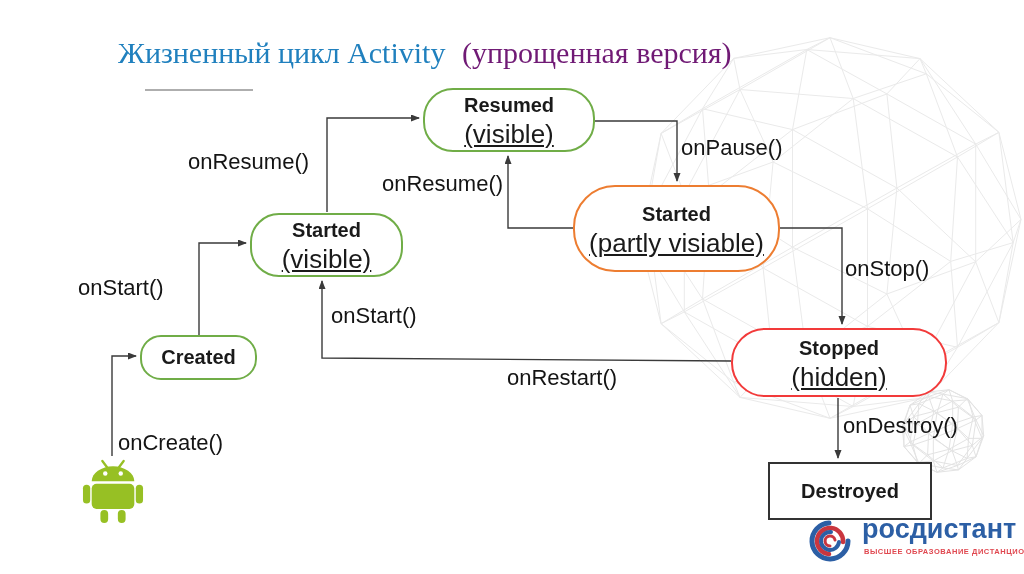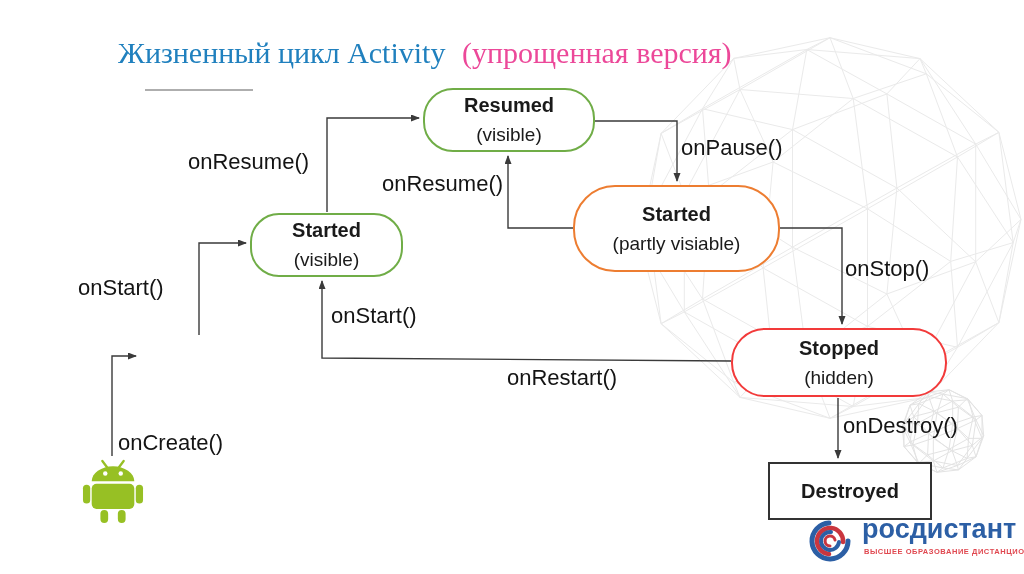--- a/index.html
+++ b/index.html
@@ -2,28 +2,28 @@
 <html><head>
 <meta charset="utf-8">
 <style>
   html,body{margin:0;padding:0;background:#fff;}
   .stage{position:relative;width:1024px;height:574px;background:#ffffff;overflow:hidden;
          font-family:"Liberation Sans",sans-serif;}
   #bg{position:absolute;left:0;top:0;z-index:0;}
   .title{position:absolute;left:118px;top:36px;z-index:1;font-family:"Liberation Serif",serif;
          font-size:30px;white-space:nowrap;}
   .t-blue{color:#2080be;}
-  .t-red{color:#ec4899;margin-left:9px;}
+  .t-red{color:#701a75;margin-left:9px;}
   .title-underline{position:absolute;left:145px;top:89px;width:108px;height:2px;background:#aeaeae;z-index:1;}
   #edges{position:absolute;left:0;top:0;z-index:1;}
   .elabel{position:absolute;font-size:22px;color:#141414;z-index:1;white-space:nowrap;}
   .node{position:absolute;background:#fff;border:2px solid #70ad47;display:flex;flex-direction:column;
         align-items:center;justify-content:center;z-index:2;line-height:29px;box-sizing:border-box;text-align:center;}
   .node .main{font-weight:bold;font-size:20px;color:#1a1a1a;}
-  .node .sub{font-size:19px;color:#1a1a1a;}
+  .node .sub{font-size:26px;color:#1a1a1a;text-decoration:underline;}
   .n-created{left:140px;top:335px;width:117px;height:45px;border-radius:21px;}
   .n-started{left:250px;top:213px;width:153px;height:64px;border-radius:29px;}
   .n-resumed{left:423px;top:88px;width:172px;height:64px;border-radius:30px;}
   .n-paused{left:573px;top:185px;width:207px;height:87px;border-radius:42px;border-color:#ed7d31;border-width:2.5px;}
   .n-stopped{left:731px;top:328px;width:216px;height:69px;border-radius:34px;border-color:#f23a3a;}
   .n-destroyed{left:768px;top:462px;width:164px;height:58px;border-radius:0;border-color:#333333;z-index:3;}
   .android{position:absolute;left:82px;top:458px;z-index:2;}
   .logo{position:absolute;left:806px;top:514px;z-index:1;}
   .logo-swirl{position:absolute;left:0;top:3px;}
   .logo-name{position:absolute;left:56px;top:0;font-size:27px;font-weight:bold;color:#2c5fa5;white-space:nowrap;}
@@ -303,20 +303,23 @@
   <div class="elabel" style="left:118px;top:430px;">onCreate()</div>
   <div class="elabel" style="left:78px;top:275px;">onStart()</div>
   <div class="elabel" style="left:188px;top:149px;">onResume()</div>
   <div class="elabel" style="left:382px;top:171px;">onResume()</div>
   <div class="elabel" style="left:681px;top:135px;">onPause()</div>
   <div class="elabel" style="left:845px;top:256px;">onStop()</div>
   <div class="elabel" style="left:467px;top:365px;margin-left:40px;">onRestart()</div>
   <div class="elabel" style="left:331px;top:303px;">onStart()</div>
   <div class="elabel" style="left:843px;top:413px;">onDestroy()</div>
 
+  <div class="node n-created">
+    <span class="main">Created</span>
+  </div>
   <div class="node n-started">
     <span class="main">Started</span>
     <span class="sub">(visible)</span>
   </div>
   <div class="node n-resumed">
     <span class="main">Resumed</span>
     <span class="sub">(visible)</span>
   </div>
   <div class="node n-paused">
     <span class="main">Started</span>

